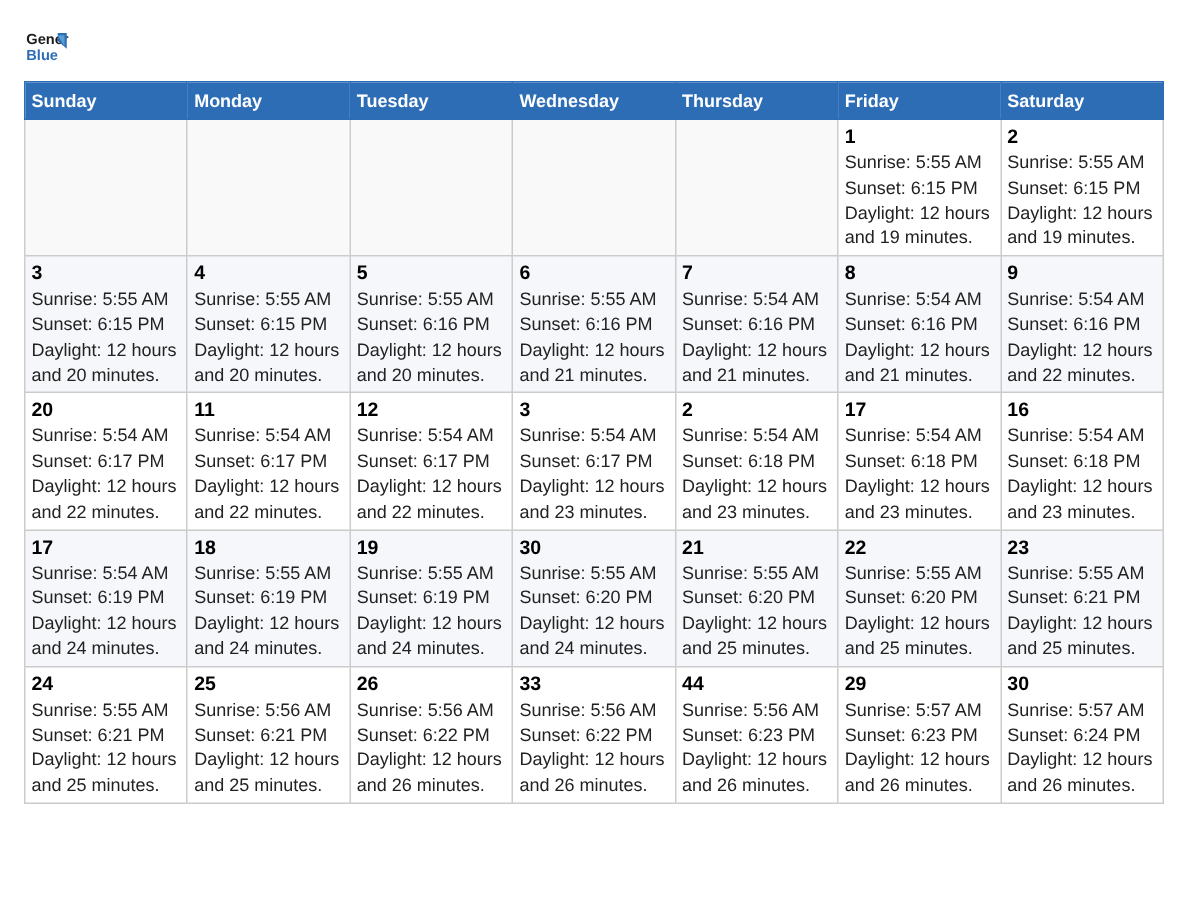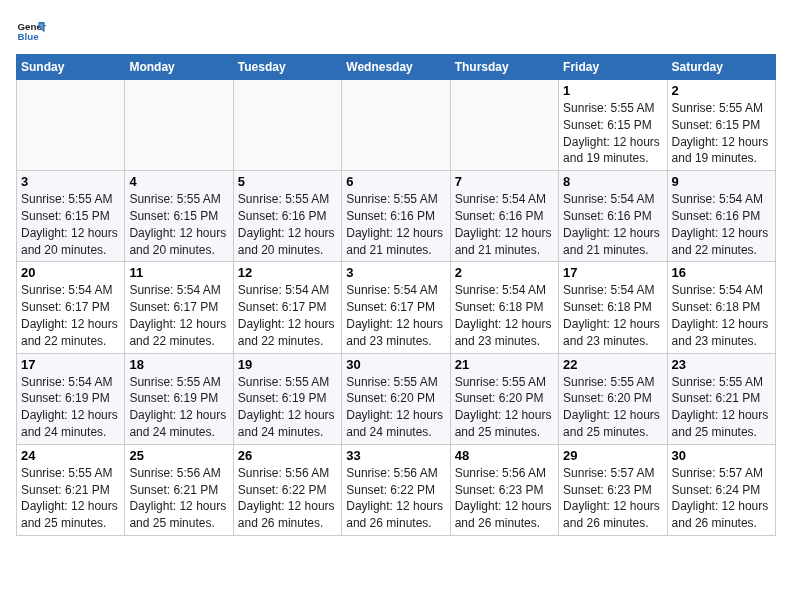--- a/index.html
+++ b/index.html
@@ -304,21 +304,21 @@
 and 26 minutes.</div>
         </td>
         <td>
           <span class="day-num">33</span>
           <div class="day-detail" style="white-space: pre-line;">Sunrise: 5:56 AM
 Sunset: 6:22 PM
 Daylight: 12 hours
 and 26 minutes.</div>
         </td>
         <td>
-          <span class="day-num">48</span>
+          <span class="day-num">44</span>
           <div class="day-detail" style="white-space: pre-line;">Sunrise: 5:56 AM
 Sunset: 6:23 PM
 Daylight: 12 hours
 and 26 minutes.</div>
         </td>
         <td>
           <span class="day-num">29</span>
           <div class="day-detail" style="white-space: pre-line;">Sunrise: 5:57 AM
 Sunset: 6:23 PM
 Daylight: 12 hours

